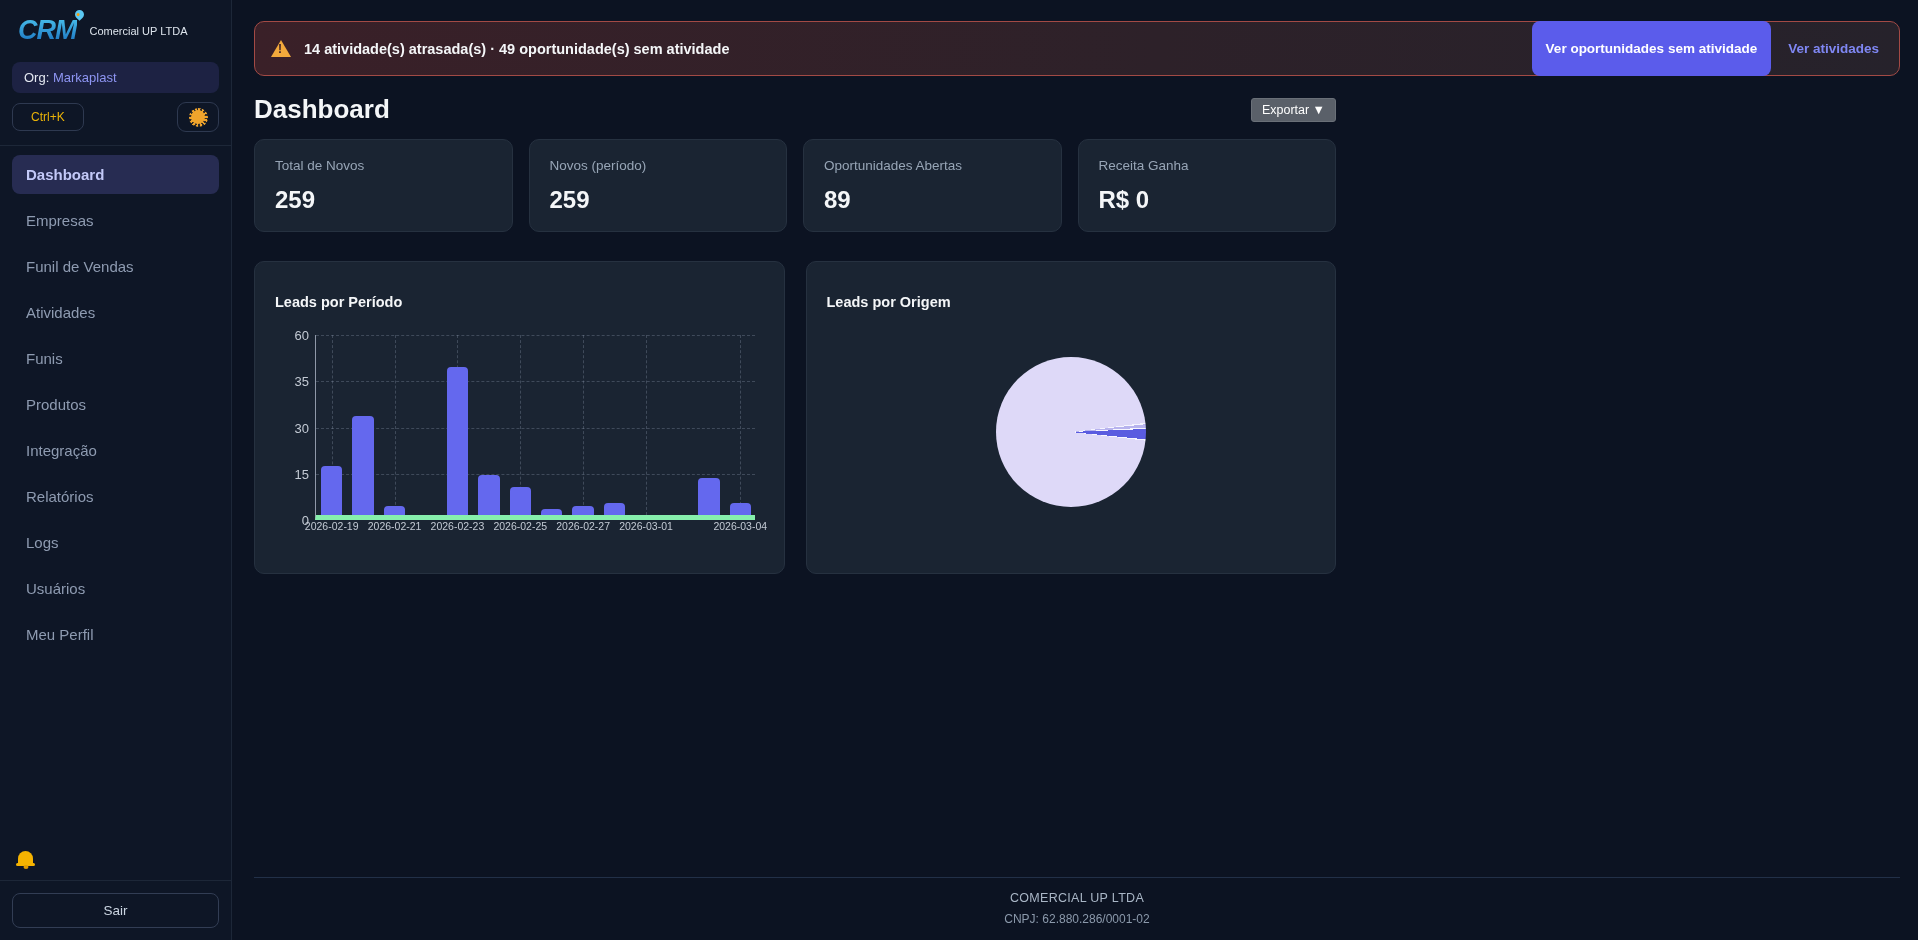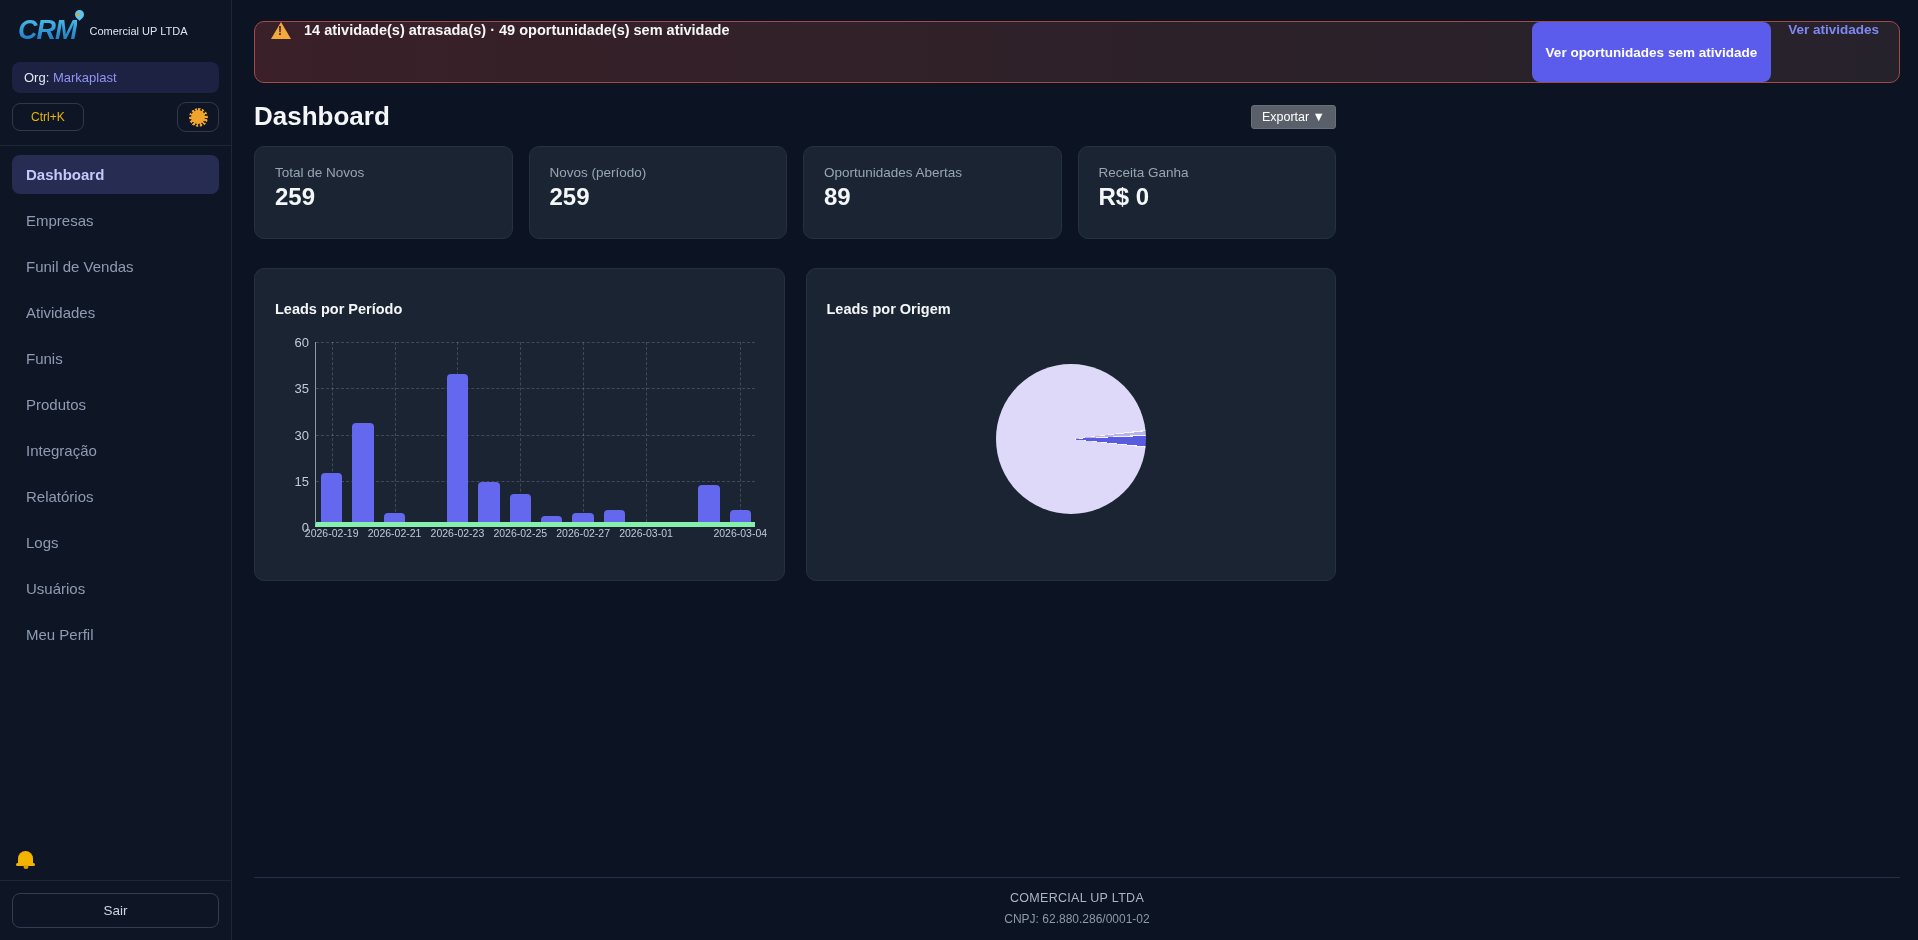--- a/index.html
+++ b/index.html
@@ -31,35 +31,35 @@
   .nav-item.active { background:#272c52; color:#c3c9f8; font-weight:700; }
   .sidebar-bottom { }
   .bell-row { padding:8px 0 12px 18px; }
   .bell { width:15px; height:13px; background:#f5b301; border-radius:8px 8px 2px 2px; position:relative; display:inline-block; }
   .bell::before { content:''; position:absolute; left:-2px; bottom:-2px; width:19px; height:3px; background:#f5b301; border-radius:2px; }
   .bell::after { content:''; position:absolute; left:50%; bottom:-5px; width:5px; height:4px; background:#e09a00; border-radius:50%; transform:translateX(-50%); }
   .logout-wrap { border-top:1px solid #1d2738; padding:12px; }
   .logout-btn { border:1px solid #323d54; border-radius:8px; padding:9px; text-align:center; font-size:13.5px; color:#cbd5e1; cursor:pointer; }
   
   .main { flex:1; min-width:0; display:flex; flex-direction:column; padding:21px 18px 0 22px; }
-  .alert { height:62px; border:1px solid #a34a45; border-radius:10px;
+  .alert { height:55px; border:1px solid #a34a45; border-radius:10px;
            background:linear-gradient(90deg,#3a2028 0%,#2d2129 55%,#26222b 100%);
-           display:flex; padding:0 12px 0 16px; gap:13px; }
+           display:flex; align-items:center; padding:0 12px 0 16px; gap:13px; }
   .warn-icon { width:0; height:0; border-left:10px solid transparent; border-right:10px solid transparent; border-bottom:17px solid #f3a93c; position:relative; }
   .warn-icon::after { content:'!'; position:absolute; left:-3px; top:2px; font-size:12px; font-weight:800; color:#3a2028; }
   .alert-msg { font-weight:700; font-size:14.5px; color:#f4f6f8; flex:1; }
   .alert-btn { background:#5b5ceb; color:#fff; font-weight:700; font-size:13.5px; border:none; border-radius:8px; padding:20px 14px; cursor:pointer; font-family:inherit; }
   .alert-link { color:#7f87f3; font-weight:700; font-size:13.5px; margin:0 8px 0 4px; cursor:pointer; text-decoration:none; }
   .title-row { display:flex; justify-content:space-between; align-items:center; margin:18px 0 14px; width:1082px; }
   .page-title { font-size:26px; font-weight:800; color:#f4f6f8; margin:0; }
   .export-btn { background:#5a6069; color:#fff; font-size:12.5px; padding:4px 10px; border:1px solid #6a7078; border-radius:3px; cursor:pointer; font-family:inherit; }
   .stats-grid { display:grid; grid-template-columns:repeat(4,1fr); gap:16px; width:1082px; }
   .stat-card { background:#1a2432; border:1px solid #263140; border-radius:10px; padding:18px 20px; height:93px; }
   .stat-label { font-size:13.5px; color:#97a5b6; }
-  .stat-value { font-size:24px; font-weight:800; color:#f4f6f8; margin-top:3px; }
+  .stat-value { font-size:24px; font-weight:800; color:#f4f6f8; margin-top:13px; }
   .charts-grid { display:grid; grid-template-columns:1fr 1fr; gap:21px; width:1082px; margin-top:29px; }
   .chart-card { background:#1a2432; border:1px solid #263140; border-radius:10px; padding:26px 16px 20px; height:313px; display:flex; flex-direction:column; }
   .chart-title { font-size:14.5px; font-weight:700; color:#f4f6f8; margin:6px 0 0 4px; }
   .bar-wrap { display:flex; margin-top:25px; }
   .y-col { width:44px; position:relative; height:185px; }
   .plot { position:relative; width:440px; height:185px; border-left:1px solid #8f98a8; border-bottom:5px solid #86efac; }
   .hgrid { position:absolute; left:0; right:0; border-top:1px dashed rgba(148,163,184,.30); }
   .vgrid { position:absolute; top:0; bottom:0; border-left:1px dashed rgba(148,163,184,.30); }
   .bar { position:absolute; bottom:0; background:#6468ee; border-radius:4px 4px 0 0; }
   .ylab { position:absolute; right:6px; transform:translateY(-50%); font-size:13px; color:#c3cad4; }

